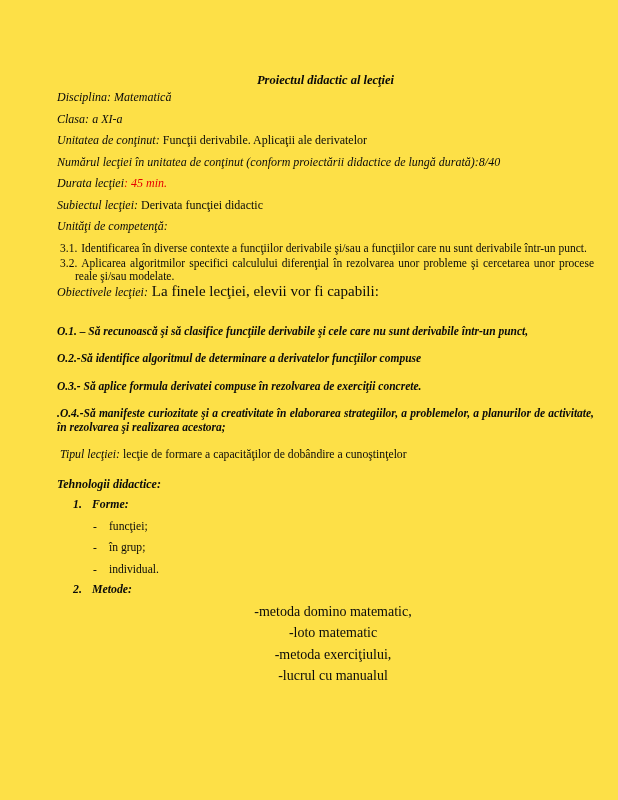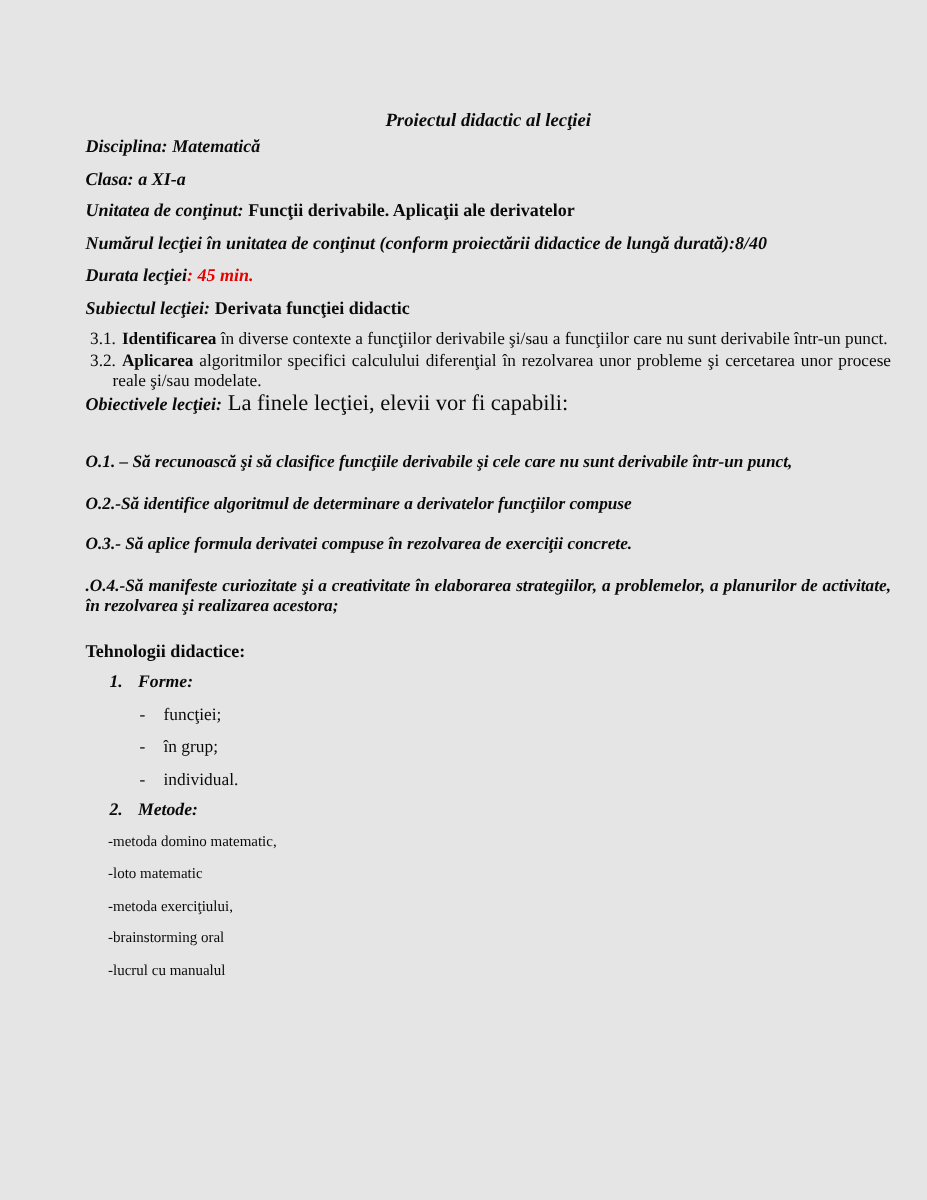--- a/index.html
+++ b/index.html
@@ -1,33 +1,33 @@
 <!DOCTYPE html>
 <html style="--accent-red: #e60000; --ink: #0a0a0a;"><head>
 <meta charset="utf-8">
 <style>
   :root { --accent-red: #e60000; --ink: #0a0a0a; }
   html, body { margin: 0; padding: 0; background: #ffffff; }
   .page {
     position: relative;
     width: 618px;
     height: 800px;
-    background: #e5e5e5;
+    background: #fde047;
     overflow: hidden;
     font-family: "Liberation Serif", "DejaVu Serif", serif;
     color: var(--ink);
   }
   .content {
     position: absolute;
     left: 57px;
     top: 73px;
     width: 537px;
   }
   p { margin: 0; padding: 0; }
-  .b { font-weight: bold; }
+  .b { font-weight: normal; }
   .i { font-style: italic; }
   .red { color: var(--accent-red); text-align: center; }
   .gap { margin-left: 0.26em; }
 
   .title {
     font-size: 12.5px;
     line-height: 14px;
     text-align: center;
     font-weight: bold;
     font-style: italic;
@@ -71,20 +71,21 @@
     font-size: 11.8px;
     line-height: 13.5px;
     padding-left: 3px;
   }
   .tip .intro { font-size: 11.7px; font-weight: normal; font-style: normal; }
 
   .teh {
     font-size: 12px;
     line-height: 13.5px;
     font-weight: bold;
+    font-style: italic;
     margin-top: 16px;
   }
 
   .forme-group { margin-top: 6.5px; }
   .metode-group { margin-top: 7px; }
   .numline {
     font-size: 11.8px;
     line-height: 13.5px;
     font-weight: bold;
     font-style: italic;
@@ -92,24 +93,25 @@
   }
   .numline .ln { display: inline-block; width: 19px; font-style: italic; }
   .dashline {
     font-size: 11.6px;
     line-height: 13px;
     margin-left: 36px;
     margin-top: 8.5px;
   }
   .dashline .dash { display: inline-block; width: 16px; }
   .mline {
-    font-size: 10px;
+    font-size: 14px;
     line-height: 13px;
     margin-left: 15px;
     margin-top: 8.5px;
+    text-align: center;
   }
 </style>
 </head>
 <body>
 
 <div class="page">
   <div class="content">
 
     <p class="title">Proiectul didactic al lecţiei</p>
 
@@ -118,48 +120,49 @@
     <p class="meta"><span class="b i">Clasa:</span><span class="b i gap">a XI-a</span></p>
 
     <p class="meta"><span class="b i">Unitatea de conţinut:</span><span class="b gap">Funcţii derivabile. Aplicaţii ale derivatelor</span></p>
 
     <p class="meta"><span class="b i">Numărul lecţiei în unitatea de conţinut (conform proiectării didactice de lungă durată):8/40</span></p>
 
     <p class="meta"><span class="b i">Durata lecţiei</span><span class="b i red">: 45 min.</span></p>
 
     <p class="meta"><span class="b i">Subiectul lecţiei:</span><span class="b gap">Derivata funcţiei didactic</span></p>
 
+    <p class="meta"><span class="b i">Unităţi de competenţă:</span></p>
 
     <div class="comp-list">
       <p class="comp-item"><span class="num">3.1.</span><span class="b">Identificarea</span><span> în diverse contexte a funcţiilor derivabile şi/sau a funcţiilor care nu sunt derivabile într-un punct.</span></p>
       <p class="comp-item"><span class="num">3.2.</span><span class="b">Aplicarea</span><span> algoritmilor specifici calculului diferenţial în rezolvarea unor probleme şi cercetarea unor procese reale şi/sau modelate.</span></p>
     </div>
 
     <p class="obiective-intro"><span class="b i">Obiectivele lecţiei:</span><span class="intro gap">La finele lecţiei, elevii vor fi capabili:</span></p>
 
     <div class="ob-list">
       <p class="ob">O.1. – Să recunoască şi să clasifice funcţiile derivabile şi cele care nu sunt derivabile într-un punct,</p>
       <p class="ob">O.2.-Să identifice algoritmul de determinare a derivatelor funcţiilor compuse</p>
       <p class="ob">O.3.- Să aplice formula derivatei compuse în rezolvarea de exerciţii concrete.</p>
       <p class="ob">.O.4.-Să manifeste curiozitate şi a creativitate în elaborarea strategiilor, a problemelor, a planurilor de activitate, în rezolvarea şi realizarea acestora;</p>
     </div>
 
+    <p class="tip"><span class="b i">Tipul lecţiei:</span><span class="intro gap">lecţie de formare a capacităţilor de dobândire a cunoştinţelor</span></p>
 
     <p class="teh">Tehnologii didactice:</p>
 
     <div class="forme-group">
       <p class="numline"><span class="ln">1.</span><span>Forme:</span></p>
       <p class="dashline"><span class="dash">-</span><span>funcţiei;</span></p>
       <p class="dashline"><span class="dash">-</span><span>în grup;</span></p>
       <p class="dashline"><span class="dash">-</span><span>individual.</span></p>
     </div>
 
     <div class="metode-group">
       <p class="numline"><span class="ln">2.</span><span>Metode:</span></p>
       <p class="mline">-metoda domino matematic,</p>
       <p class="mline">-loto matematic</p>
       <p class="mline">-metoda exerciţiului,</p>
-      <p class="mline">-brainstorming oral</p>
       <p class="mline">-lucrul cu manualul</p>
     </div>
 
   </div>
 </div>
 
 </body></html>

